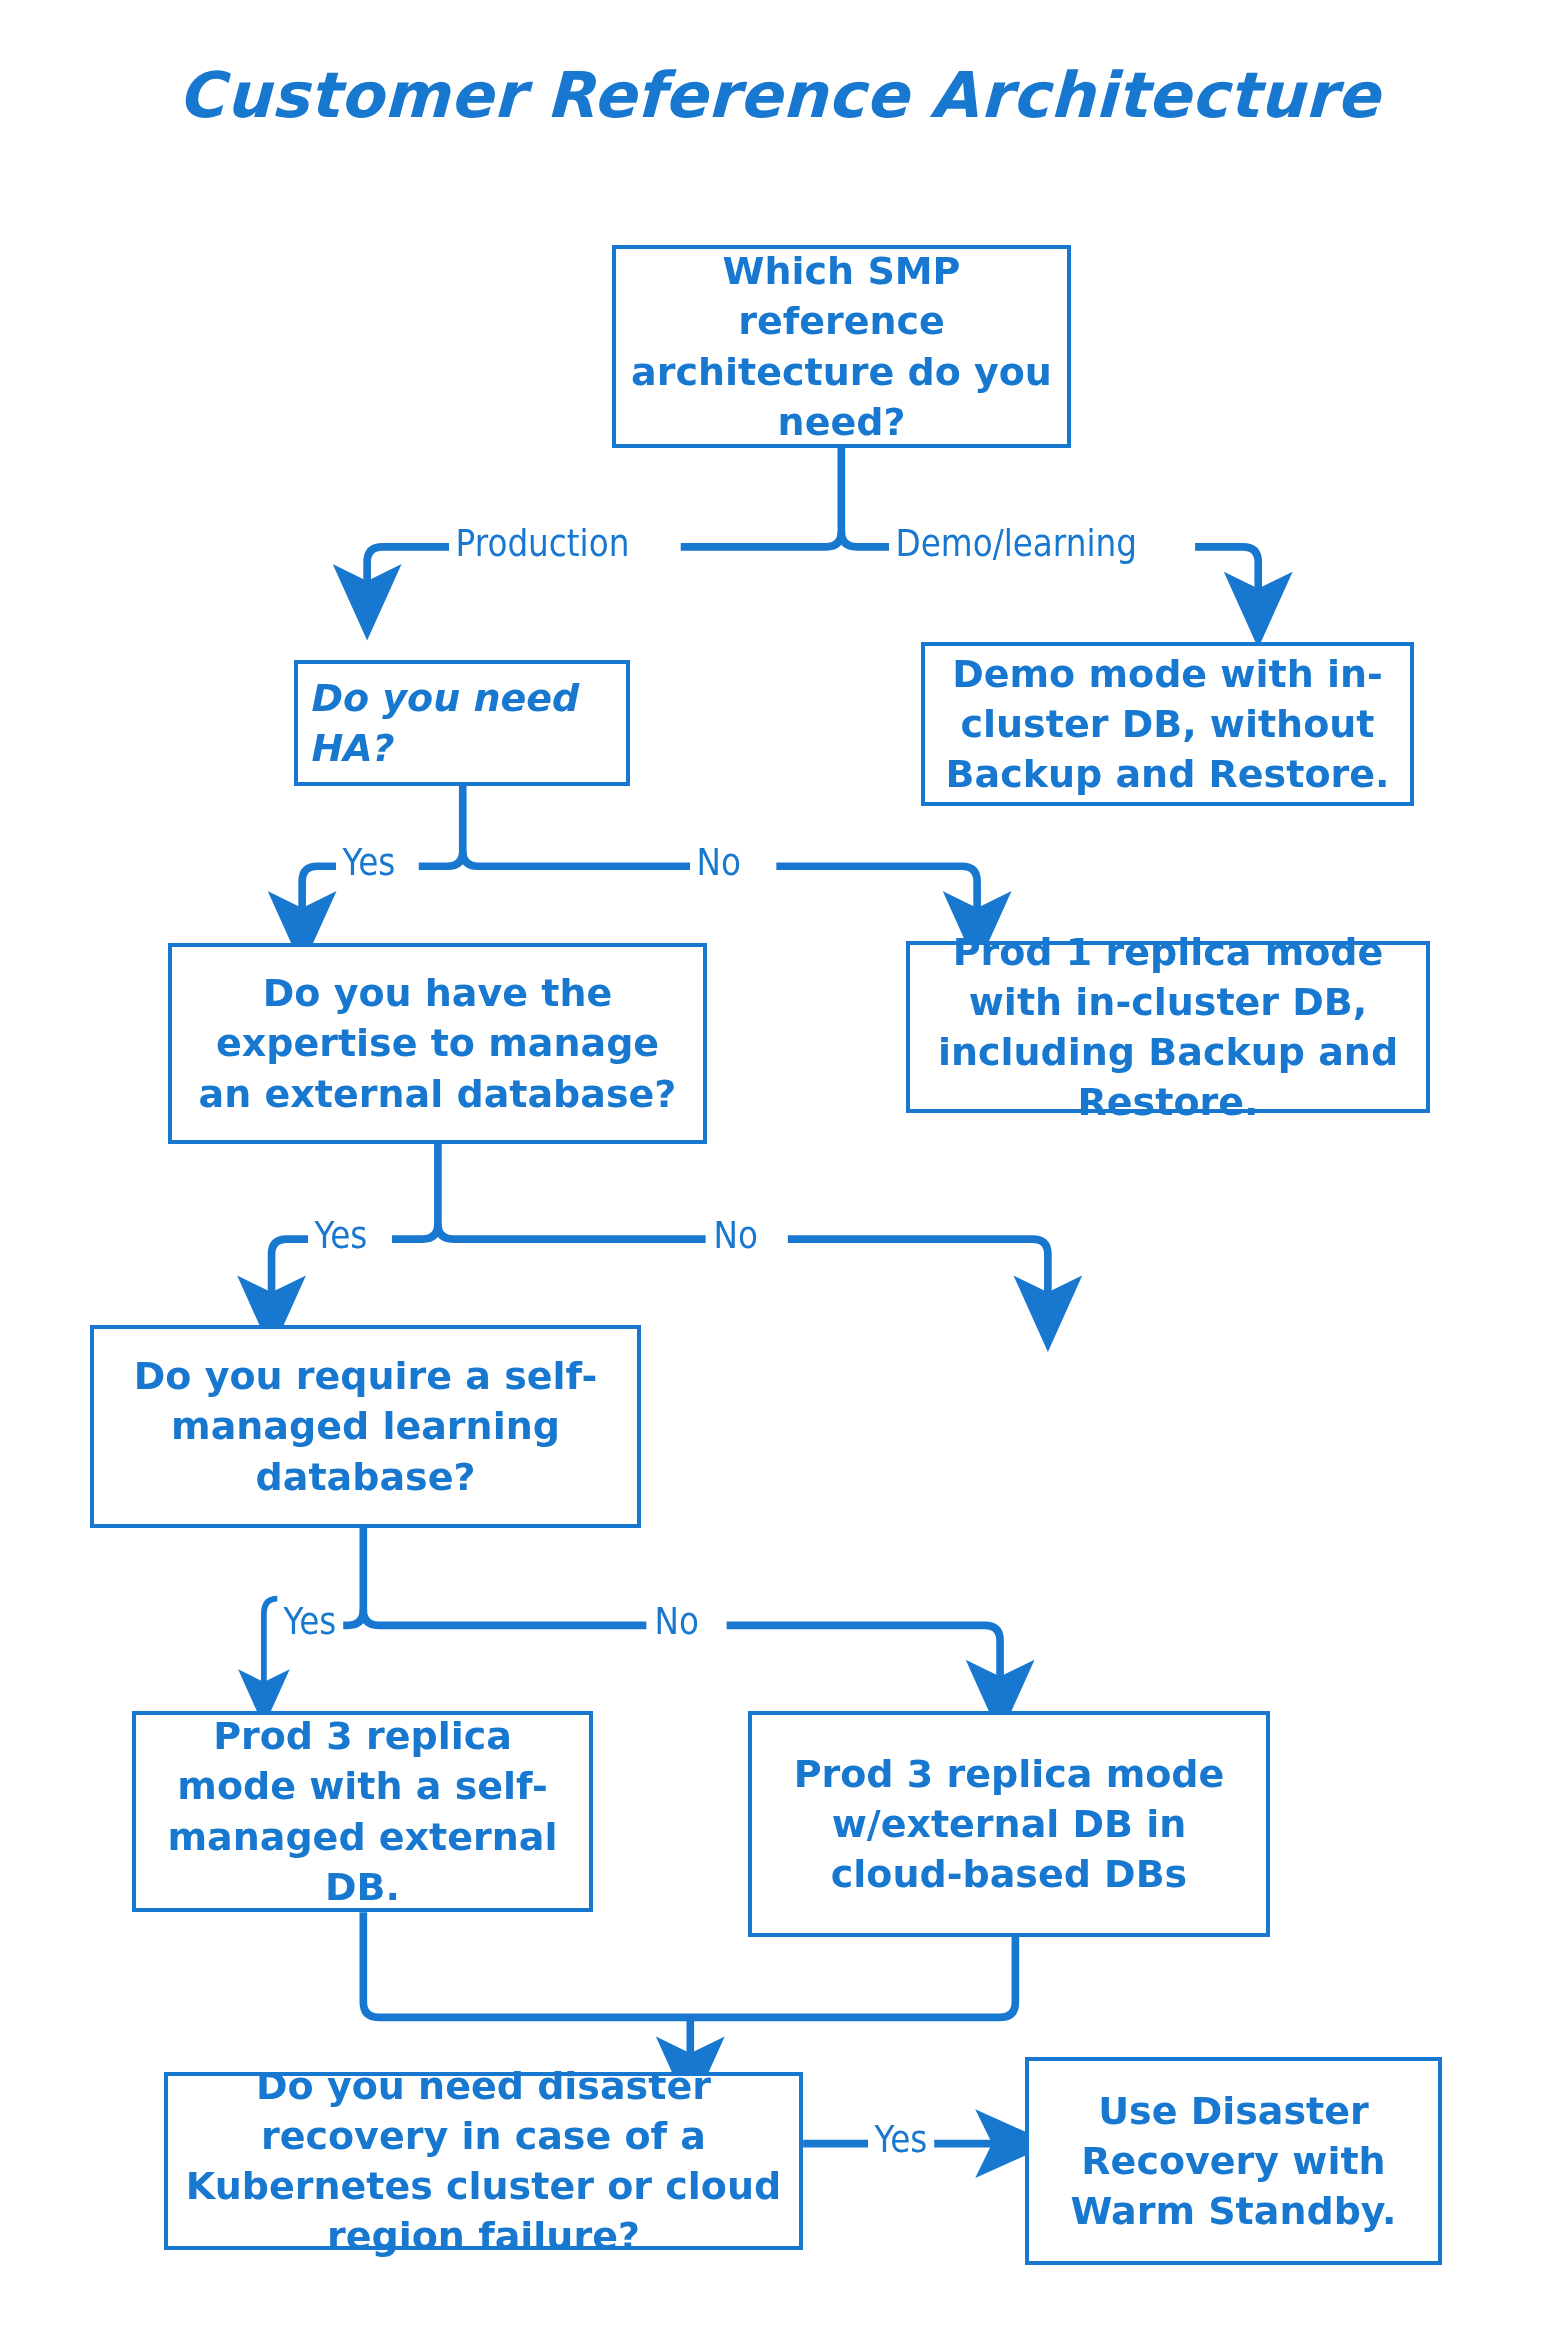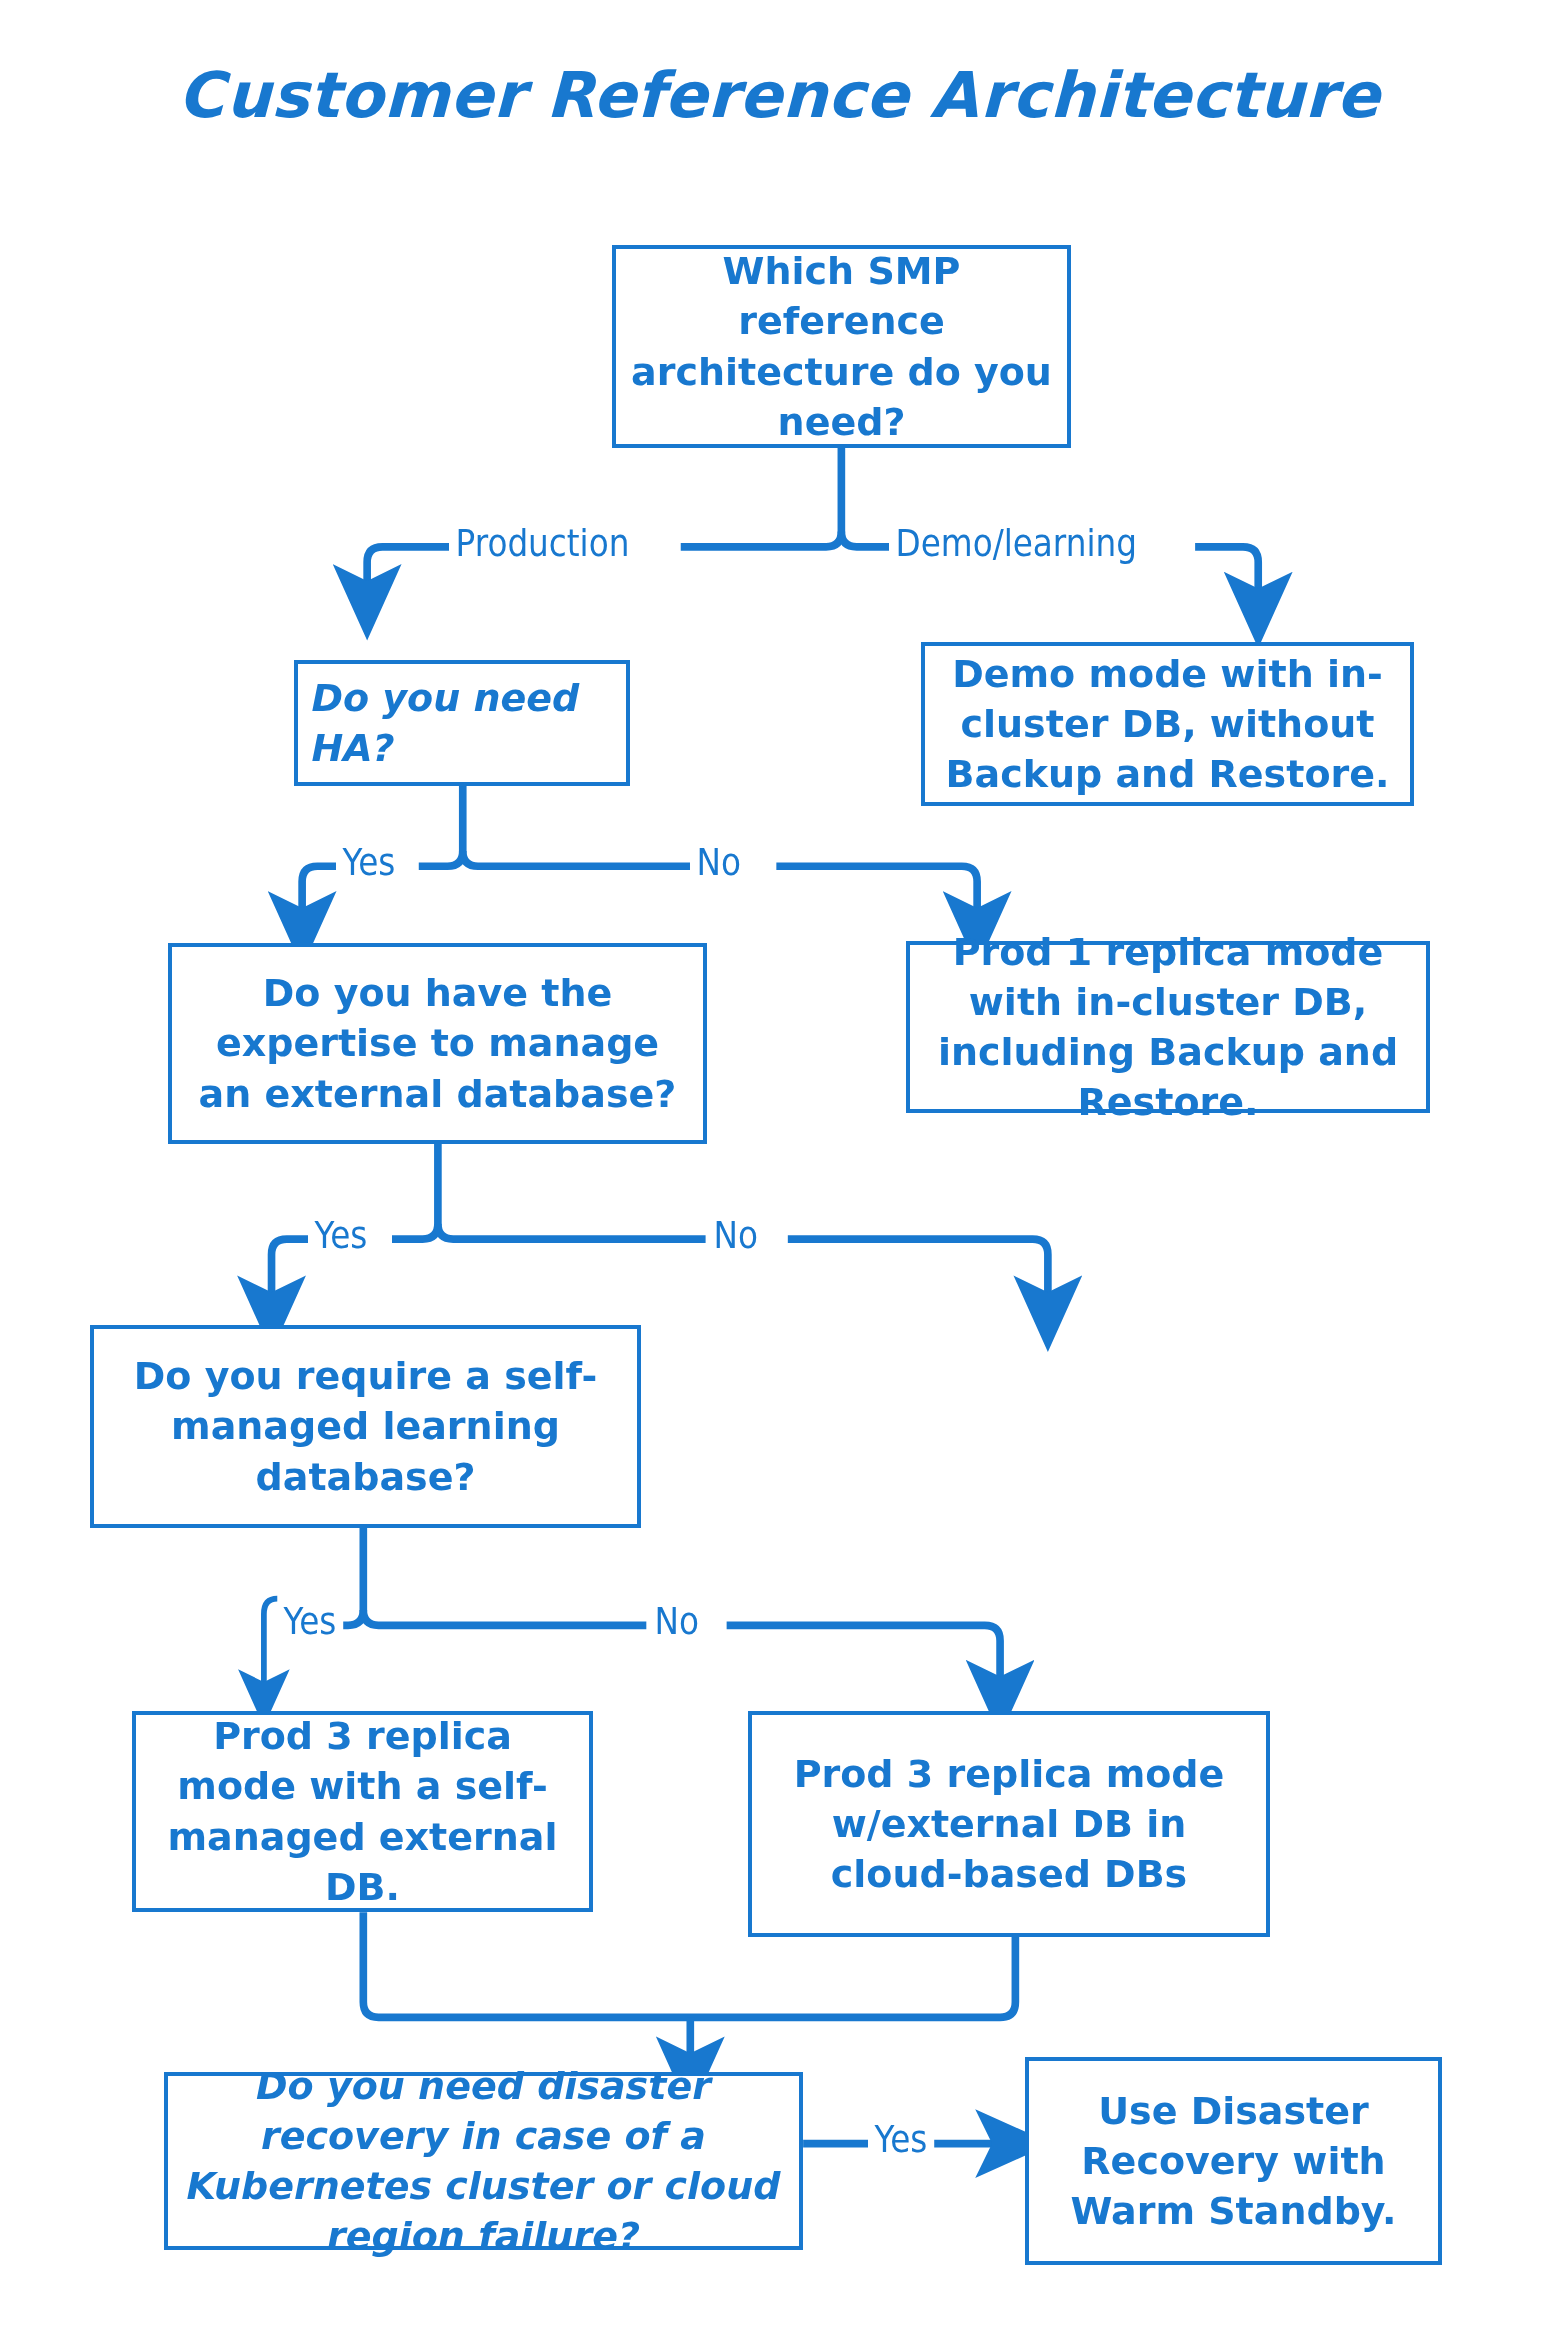--- a/index.html
+++ b/index.html
@@ -154,21 +154,21 @@
   </div>
 
   <div class="node" style="left:132px; top:1711px; width:461px; height:201px;justify-content:center;">
     <span>Prod 3 replica mode with a self-managed external DB.</span>
   </div>
 
   <div class="node" style="left:748px; top:1711px; width:522px; height:226px;">
     <span>Prod 3 replica mode w/external DB in cloud-based DBs</span>
   </div>
 
-  <div class="node" style="left:164px; top:2072px; width:639px; height:178px;font-style:italic;">
+  <div class="node" style="left:164px; top:2072px; width:639px; height:178px;">
     <span>Do you need disaster recovery in case of a Kubernetes cluster or cloud region failure?</span>
   </div>
 
   <div class="node" style="left:1025px; top:2057px; width:417px; height:208px;">
     <span>Use Disaster Recovery with Warm Standby.</span>
   </div>
 
   <div class="edge-label" style="left:449px; top:524px;"><span>Production</span></div>
 
   <div class="edge-label" style="left:889px; top:524px;"><span>Demo/learning</span></div>

